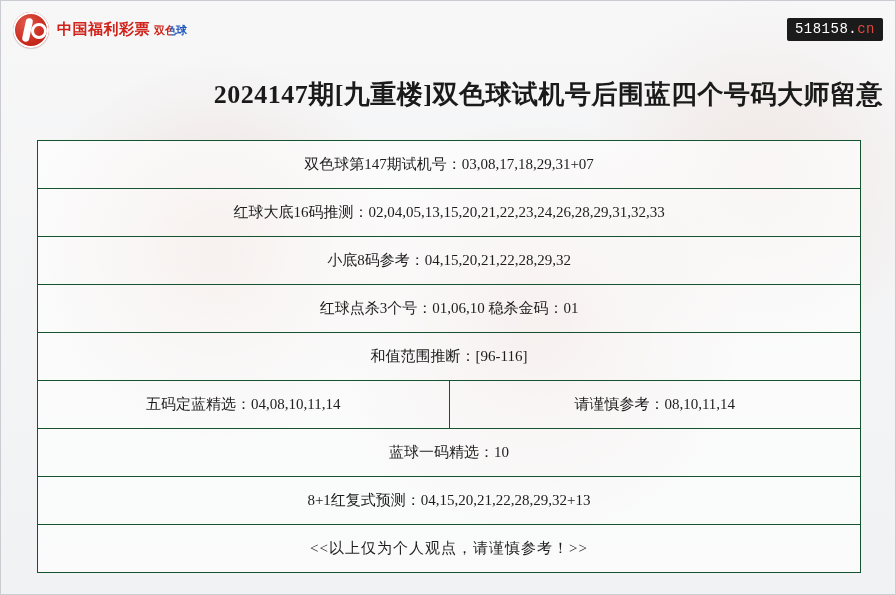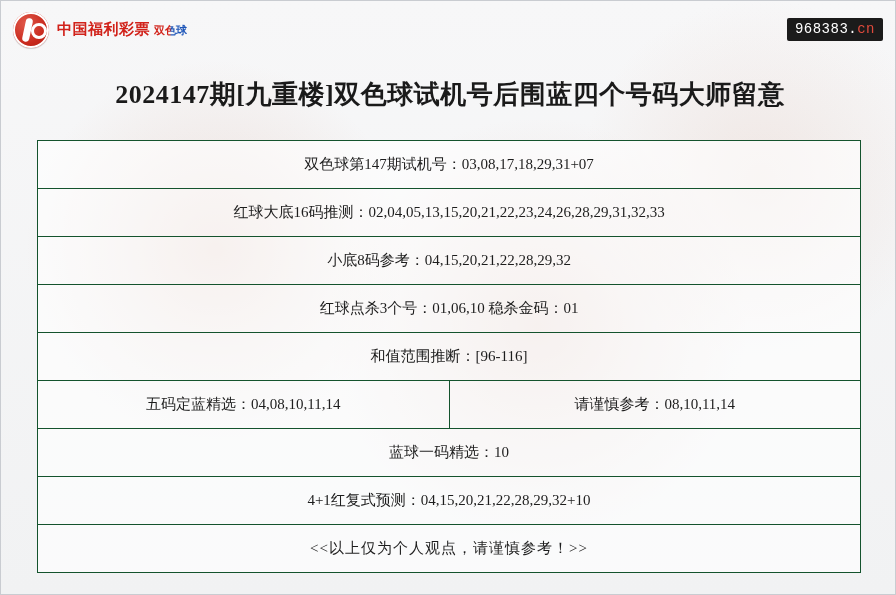--- a/index.html
+++ b/index.html
@@ -99,25 +99,25 @@
     font-family: "Liberation Mono", monospace;
     font-size: 14px;
     padding: 3px 8px 4px 8px;
     border-radius: 2px;
     letter-spacing: 0.5px;
   }
   .site-badge .suffix { color: #e04a3c; }
 
   .title {
     position: relative;
-    text-align: center;
+    text-align: right;
     font-size: 26px;
     color: #1a1a1a;
     letter-spacing: 0.5px;
-    padding: 2px 6px 10px 10px;
+    padding: 2px 12px 10px 10px;
     white-space: nowrap;
   }
 
   .table-wrap {
     position: relative;
     margin: 0 36px;
   }
   table.info {
     width: 824px;
     border-collapse: collapse;
@@ -147,21 +147,21 @@
   <div class="bg-wash"></div>
 
   <div class="header">
     <div class="brand">
       <div class="brand-emblem"></div>
       <div class="brand-text">
         <span class="brand-title">中国福利彩票</span>
         <span class="brand-sub">双色球</span>
       </div>
     </div>
-    <div class="site-badge"><span>968383.</span><span class="suffix">cn</span></div>
+    <div class="site-badge"><span>518158.</span><span class="suffix">cn</span></div>
   </div>
 
   <h1 class="title">2024147期[九重楼]双色球试机号后围蓝四个号码大师留意</h1>
 
   <div class="table-wrap">
     <table class="info">
       <tbody>
         <tr>
           <td colspan="2">双色球第147期试机号：03,08,17,18,29,31+07</td>
         </tr>
@@ -178,21 +178,21 @@
           <td colspan="2">和值范围推断：[96-116]</td>
         </tr>
         <tr>
           <td>五码定蓝精选：04,08,10,11,14</td>
           <td>请谨慎参考：08,10,11,14</td>
         </tr>
         <tr>
           <td colspan="2">蓝球一码精选：10</td>
         </tr>
         <tr>
-          <td colspan="2">4+1红复式预测：04,15,20,21,22,28,29,32+10</td>
+          <td colspan="2">8+1红复式预测：04,15,20,21,22,28,29,32+13</td>
         </tr>
         <tr>
           <td colspan="2" class="note">&lt;&lt;以上仅为个人观点，请谨慎参考！&gt;&gt;</td>
         </tr>
       </tbody>
     </table>
   </div>
 </div>
 
 </body></html>

